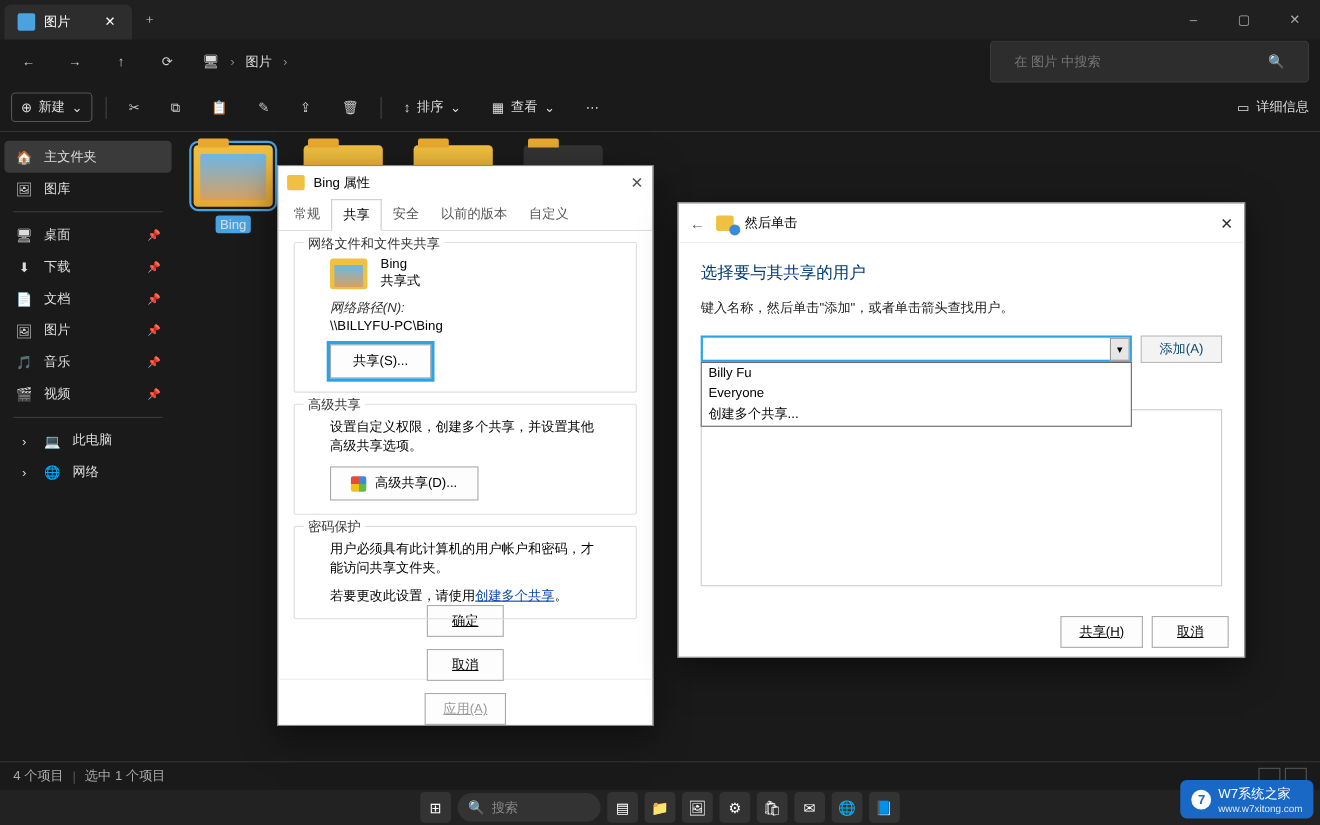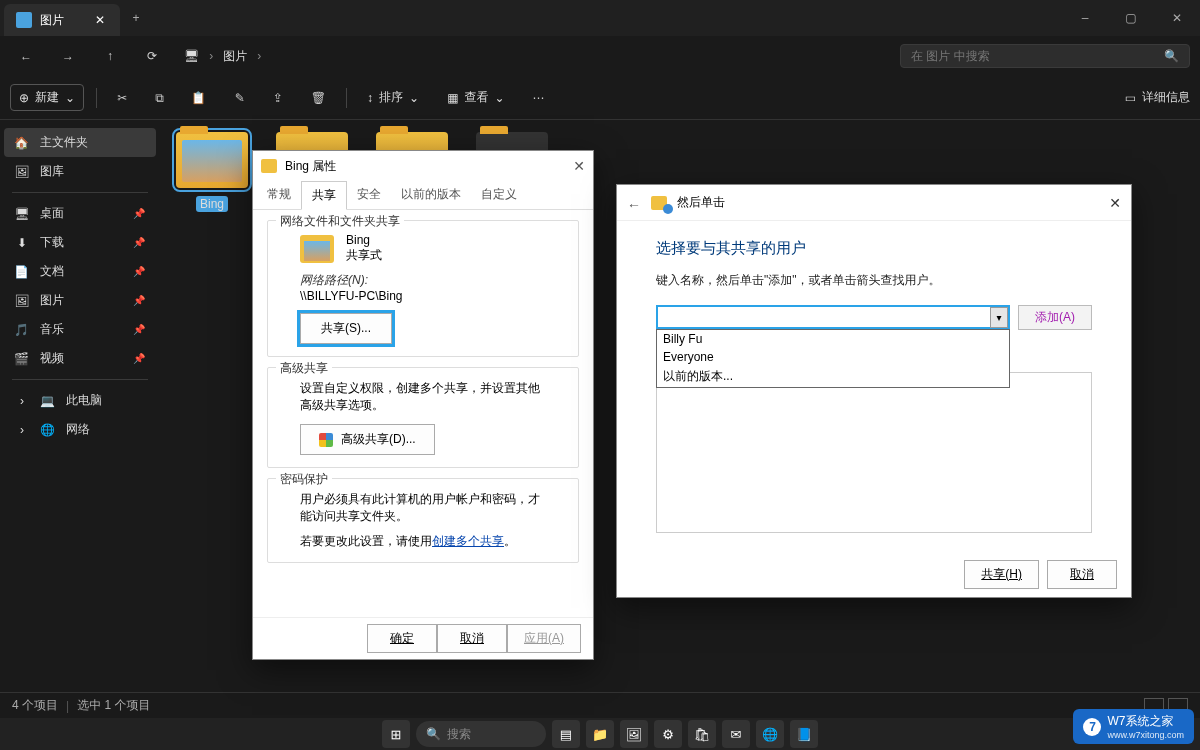--- a/index.html
+++ b/index.html
@@ -12,21 +12,21 @@
 .tab-close { width: 16px; text-align: center; cursor: pointer; margin-left: 20px; }
 .newtab { width: 32px; text-align: center; color: #aaa; cursor: pointer; }
 .window-controls { margin-left: auto; display: flex; }
 .window-controls div { width: 46px; height: 36px; display: flex; align-items: center; justify-content: center; color: #aaa; }
 
 
 .navbar { height: 40px; display: flex; align-items: center; padding: 0 10px; gap: 10px; }
 .nav-btn { width: 32px; height: 32px; display: flex; align-items: center; justify-content: center; color: #ccc; border-radius: 4px; }
 .breadcrumb { display: flex; align-items: center; gap: 10px; color: #ddd; flex: 0 0 auto; margin-left: 6px; }
 .breadcrumb .sep { color: #888; }
-.searchbox { margin-left: auto; width: 290px; height: 24px; background: #2d2d2d; border: 1px solid #3a3a3a; border-radius: 4px; display: flex; align-items: center; padding: 0 10px; color: #888; }
+.searchbox { margin-left: auto; width: 290px; height: 38px; background: #2d2d2d; border: 1px solid #3a3a3a; border-radius: 4px; display: flex; align-items: center; padding: 0 21px; color: #888; }
 .searchbox input { background: none; border: 0; outline: 0; color: #888; flex: 1; font-size: 12px; }
 .searchbox .si { margin-left: 6px; }
 
 
 .cmdbar { height: 44px; display: flex; align-items: center; padding: 0 10px; gap: 12px; border-bottom: 1px solid #333; }
 .cmd-btn { display: flex; align-items: center; gap: 6px; padding: 4px 8px; color: #ddd; border-radius: 4px; }
 .cmd-btn.new { border: 1px solid #555; }
 .cmd-sep { width: 1px; height: 20px; background: #444; }
 .cmd-icon { color: #ccc; }
 .details-btn { margin-left: auto; display: flex; align-items: center; gap: 6px; color: #ddd; }
@@ -74,40 +74,40 @@
 .fieldset .legend { position: absolute; top: -8px; left: 8px; background: #fff; padding: 0 4px; color: #333; }
 .bing-row { display: flex; align-items: center; gap: 12px; }
 .bing-ic { width: 34px; height: 28px; background: #f0c040; border-radius: 3px; position: relative; }
 .bing-ic::after { content: ""; position: absolute; inset: 6px 4px 2px 4px; background: linear-gradient(180deg, #6bb7e8, #d8a060); }
 .net-path { margin-top: 8px; color: #333; font-style: italic; }
 .share-btn { margin-top: 10px; display: inline-block; padding: 6px 20px; border: 1px solid #aaa; background: #fdfdfd; font-size: 12px; }
 .share-btn.hl { outline: 3px solid #2aa3e8; }
 .adv-share-btn { display: inline-flex; align-items: center; gap: 8px; padding: 6px 18px; border: 1px solid #aaa; background: #fdfdfd; }
 .shield-ic { width: 14px; height: 14px; background: conic-gradient(#3b8bd6 0 25%, #5fba47 25% 50%, #f3c11b 50% 75%, #e24b3e 75% 100%); border-radius: 2px; }
 .link { color: #0645ad; text-decoration: underline; cursor: pointer; }
-.prop-footer { height: 42px; display: flex; align-items: center; justify-content: flex-end; gap: 0; padding: 0 12px; border-top: 1px solid #eee; }
+.prop-footer { height: 42px; display: flex; align-items: center; justify-content: flex-end; gap: 11px; padding: 0 12px; border-top: 1px solid #eee; flex-direction: column; }
 .win-btn { padding: 5px 16px; border: 1px solid #aaa; background: #fdfdfd; font-size: 12px; min-width: 70px; text-align: center; text-decoration: underline; }
 .win-btn.disabled { color: #999; }
 
 
 .wizard { position: absolute; left: 616px; top: 184px; width: 516px; height: 414px; background: #fff; color: #000; border: 1px solid #888; box-shadow: 0 10px 30px rgba(0,0,0,.5); display: flex; flex-direction: column; }
 .wiz-hdr { height: 36px; display: flex; align-items: center; padding: 0 10px; gap: 10px; border-bottom: 1px solid #eee; }
 .wiz-back { color: #555; font-size: 14px; }
 .wiz-ic { width: 16px; height: 14px; background: #f0c040; border-radius: 2px; position: relative; }
 .wiz-ic::after { content:""; position:absolute; right: -6px; bottom: -4px; width: 10px; height: 10px; background: #3b8bd6; border-radius: 50%; }
 .wiz-title { font-size: 12px; }
 .wiz-close { margin-left: auto; font-size: 14px; color: #333; }
-.wiz-body { padding: 18px 39px; flex: 1; display: flex; flex-direction: column; }
+.wiz-body { padding: 18px 20px; flex: 1; display: flex; flex-direction: column; }
 .wiz-h1 { color: #003a7a; font-size: 15px; font-weight: normal; margin-bottom: 14px; }
 .wiz-sub { font-size: 12px; color: #222; margin-bottom: 16px; }
 .user-row { display: flex; gap: 8px; }
 .user-combo { flex: 1; position: relative; }
 .user-input { width: 100%; height: 24px; border: 2px solid #2aa3e8; padding: 0 20px 0 4px; font-size: 12px; outline: none; }
 .combo-arrow { position: absolute; right: 2px; top: 2px; bottom: 2px; width: 18px; background: #e6e6e6; border: 1px solid #999; display: flex; align-items: center; justify-content: center; font-size: 10px; }
-.add-btn { padding: 3px 16px; border: 1px solid #bbb; background: #f3f3f3; color: #a21caf; font-size: 12px; }
+.add-btn { padding: 3px 16px; border: 1px solid #bbb; background: #f3f3f3; color: #0c4a6e; font-size: 12px; }
 .dropdown { position: absolute; left: 0; top: 24px; right: 0; background: #fff; border: 1px solid #666; z-index: 10; }
 .dropdown div { padding: 2px 6px; font-size: 12px; }
 .list-body { flex: 1; border: 1px solid #ccc; min-height: 130px; }
 .trouble-link { margin-top: 10px; color: #0645ad; text-decoration: underline; font-size: 12px; display: inline-block; }
 .wiz-footer { height: 46px; display: flex; align-items: center; justify-content: flex-end; gap: 8px; padding: 0 14px; }
 
 
 .watermark { position: absolute; right: 6px; bottom: 6px; background: #1968c6; color: #fff; padding: 4px 10px; border-radius: 6px; font-size: 12px; display: flex; align-items: center; gap: 6px; }
 .watermark .ws { background: #fff; color: #1968c6; border-radius: 50%; width: 18px; height: 18px; font-weight: bold; display: flex; align-items: center; justify-content: center; }
 .watermark .url { font-size: 9px; opacity: .85; }
@@ -343,21 +343,21 @@
   <div class="wiz-body">
     <div class="wiz-h1">选择要与其共享的用户</div>
     <div class="wiz-sub">键入名称，然后单击"添加"，或者单击箭头查找用户。</div>
     <div class="user-row">
       <div class="user-combo">
         <input class="user-input" style="">
         <div class="combo-arrow">▾</div>
         <div class="dropdown">
           <div>Billy Fu</div>
           <div>Everyone</div>
-          <div>以前的版本...</div>
+          <div>创建多个共享...</div>
         </div>
       </div>
       <div class="add-btn">添加(A)</div>
     </div>
     <div style="height:42px"></div>
     <div class="list-body"></div>
   </div>
   <div class="wiz-footer">
     <div class="win-btn">共享(H)</div>
     <div class="win-btn">取消</div>

